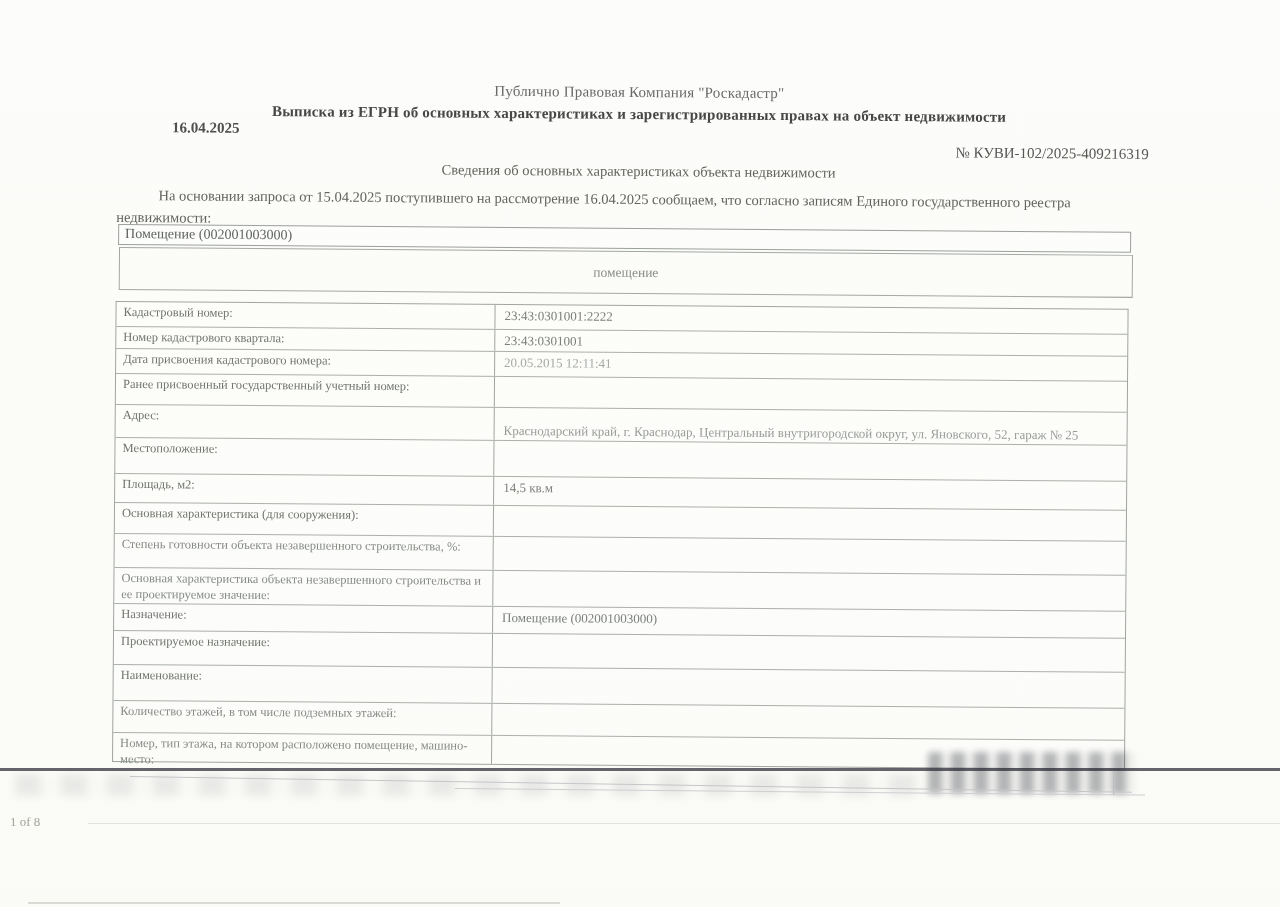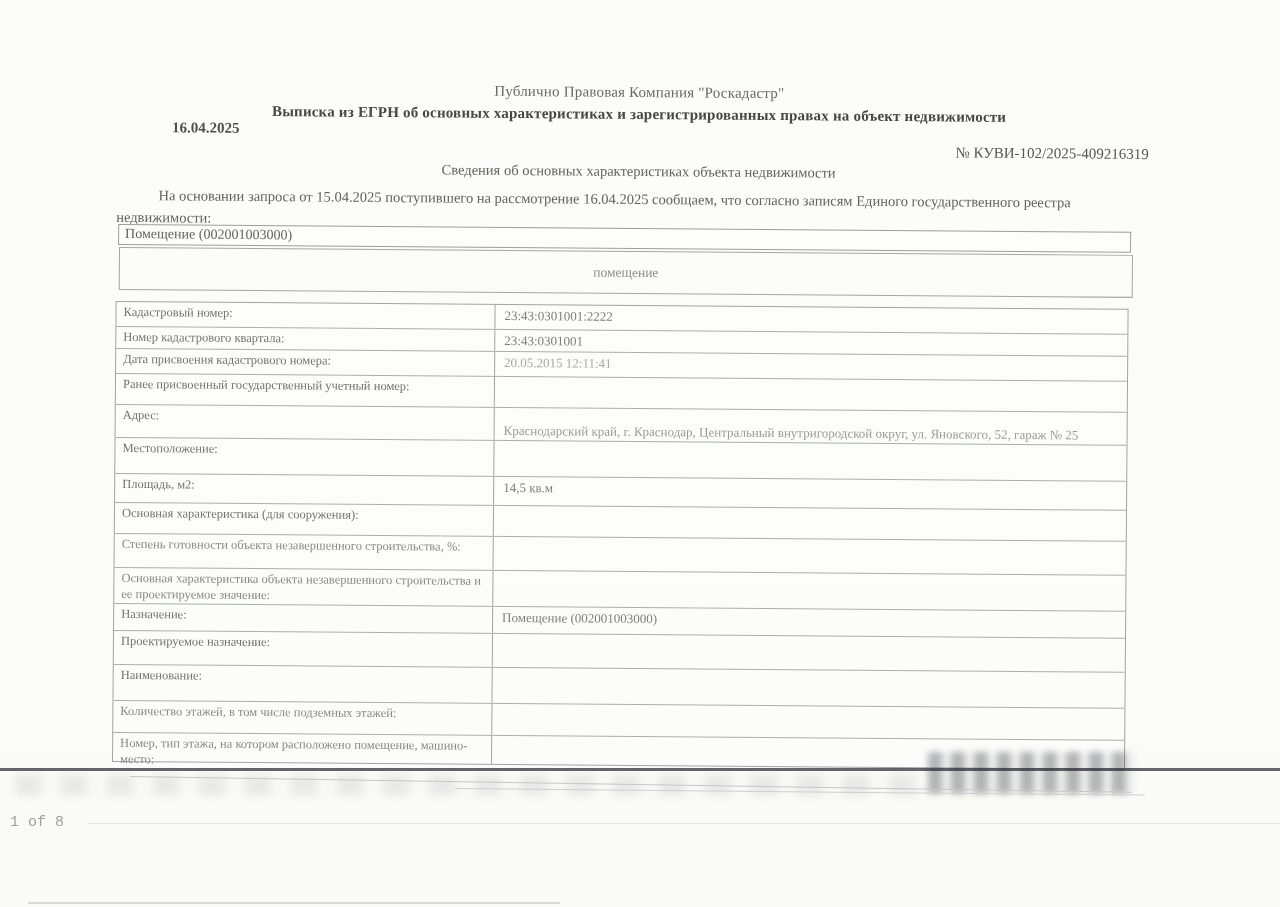--- a/index.html
+++ b/index.html
@@ -100,22 +100,22 @@
     background:#cfcfd3;transform:rotate(0.55deg);transform-origin:left center;
   }
   .artifact-vline{
     position:absolute;left:1113px;top:771px;width:1px;height:24px;background:#bfbfc4;
   }
 
   .footer-rule{
     position:absolute;left:88px;top:823px;width:1192px;height:1px;background:#e2e2de;
   }
   .page-indicator{
-    position:absolute;left:10px;top:814px;font-size:15px;color:#a2a29a;
-    font-family:Liberation Mono, monospace;
+    position:absolute;left:10px;top:814px;font-size:13px;color:#a2a29a;
+    font-family:Liberation Serif, serif;
   }
   .bottom-edge-line{
     position:absolute;left:28px;top:902px;width:532px;height:2px;background:#dadad5;
   }
 </style>
 </head>
 <body>
 
 <div class="page">
 

